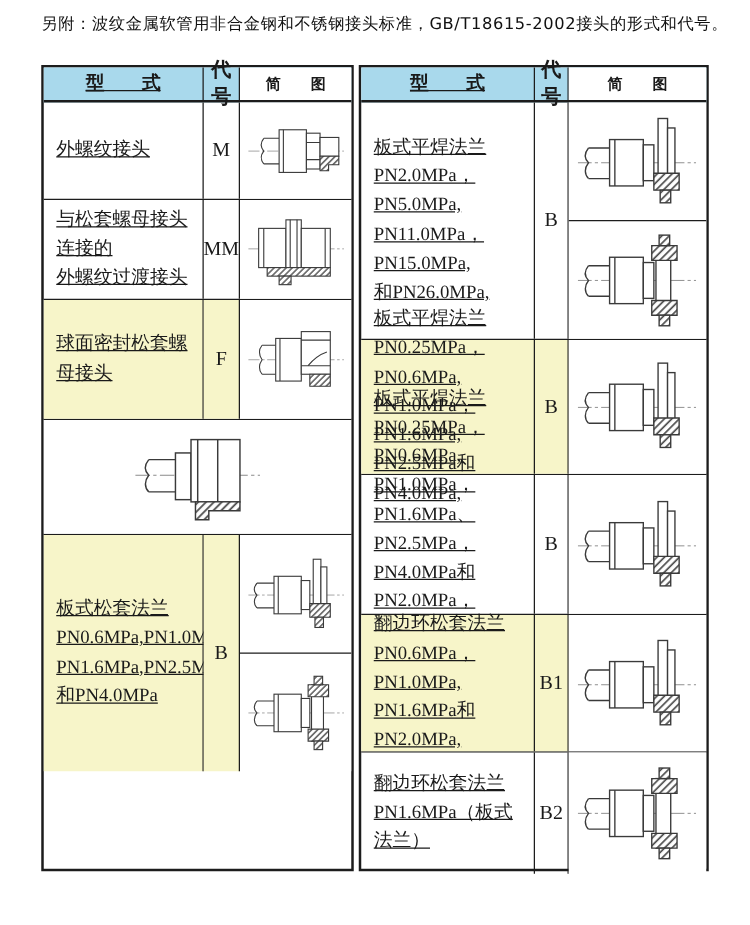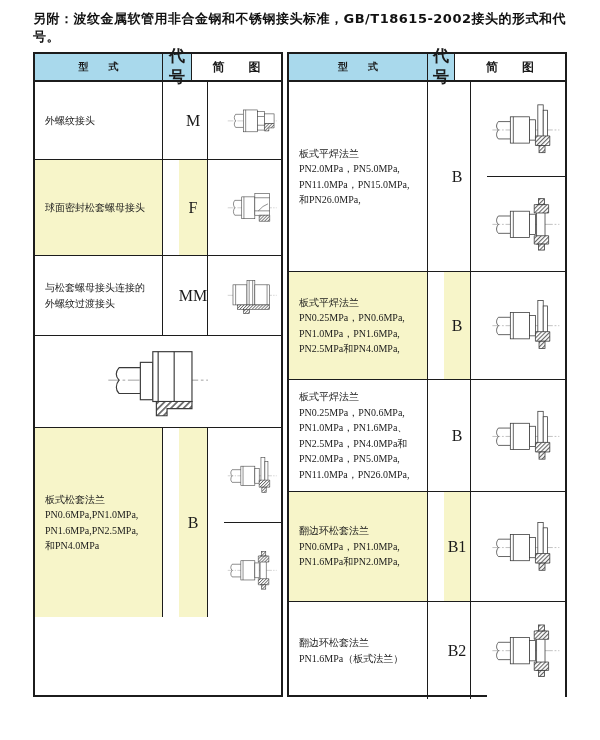--- a/index.html
+++ b/index.html
@@ -5,40 +5,40 @@
   * { margin:0; padding:0; box-sizing:border-box; }
   html,body { background:#ffffff; }
   .page {
     position:relative; width:600px; height:740px; background:#fff;
     font-family:"Liberation Serif","DejaVu Serif",serif; color:#1a1a1a;
     overflow:hidden;
   }
   .title {
     position:absolute; left:33px; top:10px; width:550px;
     font-family:"DejaVu Sans","Liberation Sans",sans-serif;
-    font-size:13px; font-weight:700; letter-spacing:0.5px; color:#111;
+    font-size:13px; font-weight:400; letter-spacing:0.5px; color:#111;
   }
   .tbl {
     position:absolute; top:52px; border:2px solid #1c1c1c; background:#fff;
     display:flex; flex-direction:column;
   }
   .tbl-left  { left:33px;  width:250px; height:645px; }
   .tbl-right { left:287px; width:280px; height:645px; }
   .hrow, .row { display:flex; flex-shrink:0; }
   .hrow {
     height:28px; background:#a9d9ec; border-bottom:2px solid #1c1c1c;
     font-family:"DejaVu Sans","Liberation Sans",sans-serif;
     font-weight:700; font-size:12px;
   }
-  .row { border-bottom:1.5px solid #1c1c1c;gap:16px; }
+  .row { border-bottom:1.5px solid #1c1c1c; }
   .row:last-child { border-bottom:none; }
   .cell { position:relative; }
   .c-type { border-right:1.5px solid #1c1c1c; display:flex; align-items:center;
-            padding:6px 6px 6px 10px; font-size:10px; line-height:1.55;
-            white-space:pre-line; }
+            padding:6px 6px 6px 10px; font-size:15px; line-height:1.55;
+            white-space:pre-line;text-decoration:underline; }
   .c-code { border-right:1.5px solid #1c1c1c; display:flex; align-items:center;
             justify-content:center; font-size:16px; }
   .c-diag { flex:1; display:flex; align-items:center; justify-content:center;
             background:#fff; }
   .tbl-left  .c-type { width:128px; }
   .tbl-left  .c-code { width:29px; }
   .tbl-right .c-type { width:139px; }
   .tbl-right .c-code { width:27px; }
   .hrow .c-type, .hrow .c-code { align-items:center; justify-content:center;
             padding:0; text-align:center; }
@@ -178,37 +178,37 @@
     <div class="row" style="height:78px">
       <div class="cell c-type">外螺纹接头</div>
       <div class="cell c-code">M</div>
       <div class="cell c-diag">
         <svg class="fig" viewBox="0 0 120 90">
             <use href="#sym-m"></use>
           </svg>
       </div>
     </div>
 
-    <div class="row" style="height:96px">
-      <div class="cell c-type hl">球面密封松套螺母接头</div>
-      <div class="cell c-code hl">F</div>
-      <div class="cell c-diag">
-        <svg class="fig" viewBox="0 0 120 90">
-            <use href="#sym-f"></use>
-          </svg>
-      </div>
-    </div>
-
     <div class="row" style="height:80px">
       <div class="cell c-type">与松套螺母接头连接的
 外螺纹过渡接头</div>
       <div class="cell c-code">MM</div>
       <div class="cell c-diag">
         <svg class="fig" viewBox="0 0 120 90">
             <use href="#sym-mm"></use>
+          </svg>
+      </div>
+    </div>
+
+    <div class="row" style="height:96px">
+      <div class="cell c-type hl">球面密封松套螺母接头</div>
+      <div class="cell c-code hl">F</div>
+      <div class="cell c-diag">
+        <svg class="fig" viewBox="0 0 120 90">
+            <use href="#sym-f"></use>
           </svg>
       </div>
     </div>
 
     <div class="row" style="height:92px">
       <div class="cell c-diag">
         <svg class="fig" viewBox="0 0 120 90">
             <use href="#sym-mf"></use>
           </svg>
       </div>

